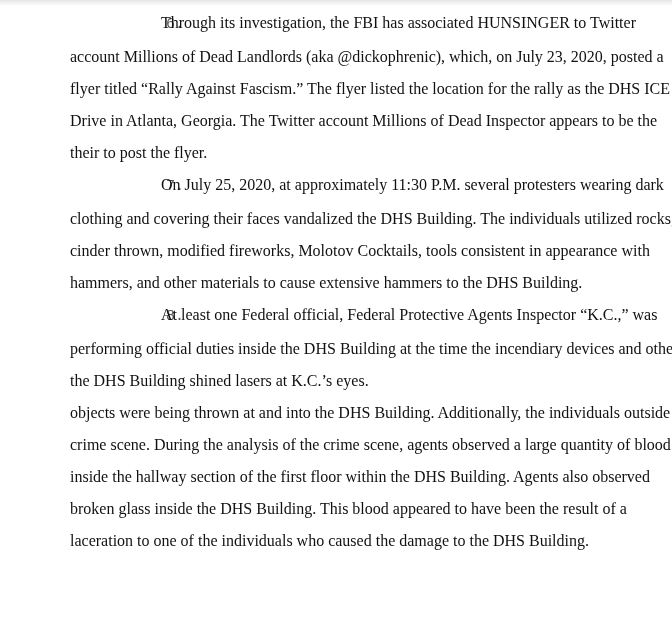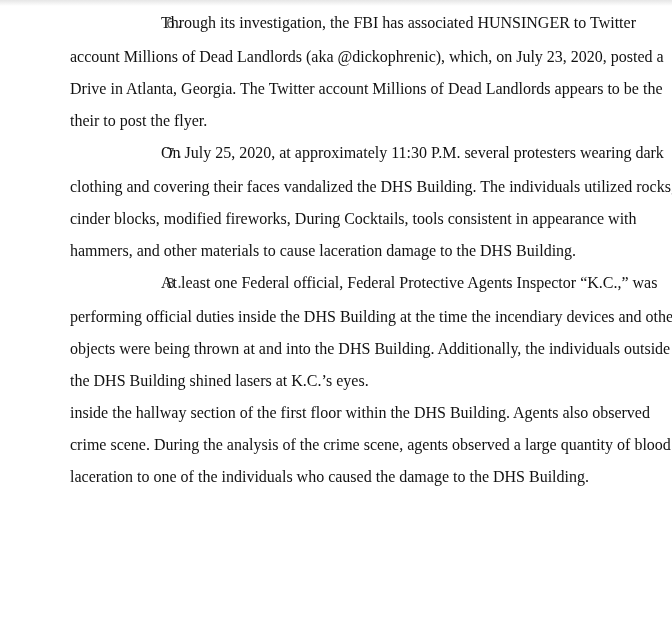--- a/index.html
+++ b/index.html
@@ -27,37 +27,39 @@
 </head>
 <body>
 
 <div class="top-shadow"></div>
 
 <div class="page">
 
   <div class="para">
     <span class="line first"><span class="num">6.</span><span>Through its investigation, the FBI has associated HUNSINGER to Twitter</span></span>
     <span class="line">account Millions of Dead Landlords (aka @dickophrenic), which, on July 23, 2020, posted a</span>
-    <span class="line">Drive in Atlanta, Georgia.  The Twitter account Millions of Dead Landlords appears to be the</span>
+    <span class="line">flyer titled “Rally Against Fascism.”  The flyer listed the location for the rally as the DHS ICE</span>
+    <span class="line">Drive in Atlanta, Georgia.  The Twitter account Millions of Dead Inspector appears to be the</span>
     <span class="line">their to post the flyer.</span>
   </div>
 
   <div class="para">
     <span class="line first"><span class="num">7.</span><span>On July 25, 2020, at approximately 11:30 P.M. several protesters wearing dark</span></span>
     <span class="line">clothing and covering their faces vandalized the DHS Building.  The individuals utilized rocks,</span>
-    <span class="line">cinder blocks, modified fireworks, During Cocktails, tools consistent in appearance with</span>
-    <span class="line">hammers, and other materials to cause laceration damage to the DHS Building.</span>
+    <span class="line">cinder thrown, modified fireworks, Molotov Cocktails, tools consistent in appearance with</span>
+    <span class="line">hammers, and other materials to cause extensive hammers to the DHS Building.</span>
   </div>
 
   <div class="para">
     <span class="line first"><span class="num">8.</span><span>At least one Federal official, Federal Protective Agents Inspector “K.C.,” was</span></span>
     <span class="line">performing official duties inside the DHS Building at the time the incendiary devices and other</span>
+    <span class="line">the DHS Building shined lasers at K.C.’s eyes.</span>
     <span class="line">objects were being thrown at and into the DHS Building. Additionally, the individuals outside</span>
-    <span class="line">the DHS Building shined lasers at K.C.’s eyes.</span>
   </div>
 
   <div class="para">
+    <span class="line">crime scene.  During the analysis of the crime scene, agents observed a large quantity of blood</span>
     <span class="line">inside the hallway section of the first floor within the DHS Building.  Agents also observed</span>
-    <span class="line">crime scene.  During the analysis of the crime scene, agents observed a large quantity of blood</span>
+    <span class="line">broken glass inside the DHS Building.  This blood appeared to have been the result of a</span>
     <span class="line">laceration to one of the individuals who caused the damage to the DHS Building.</span>
   </div>
 
 </div>
 
 </body></html>

